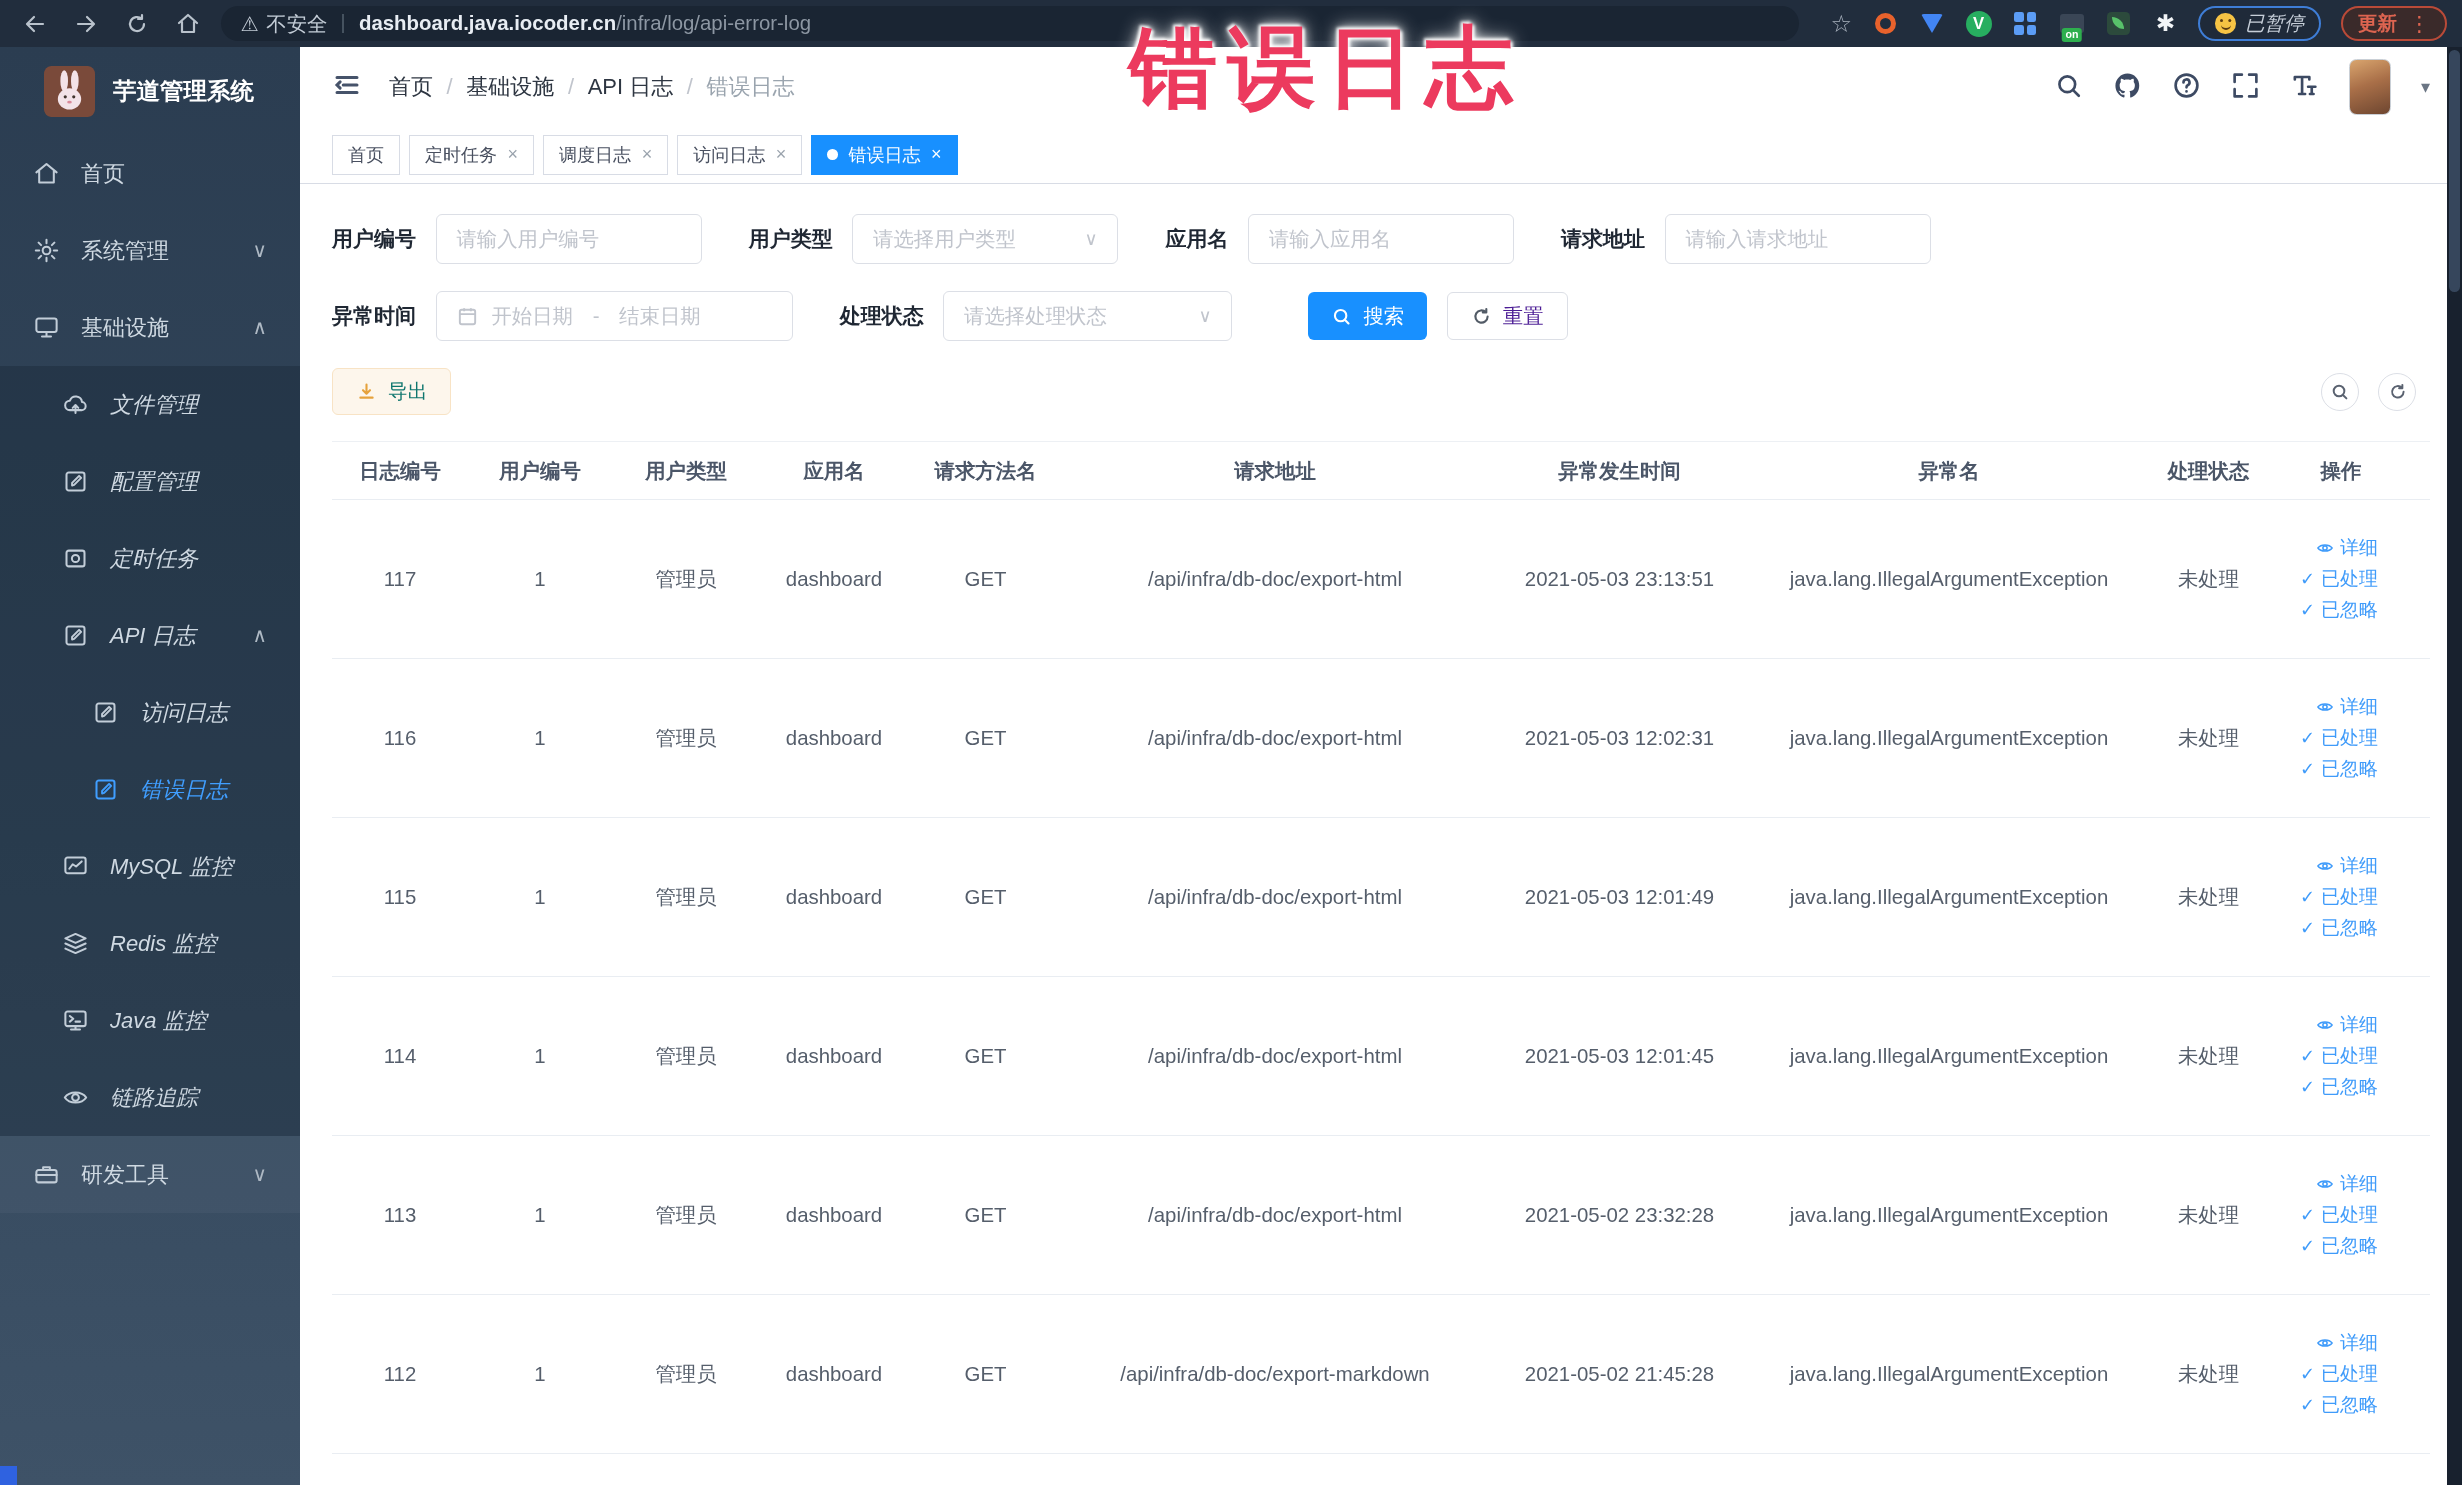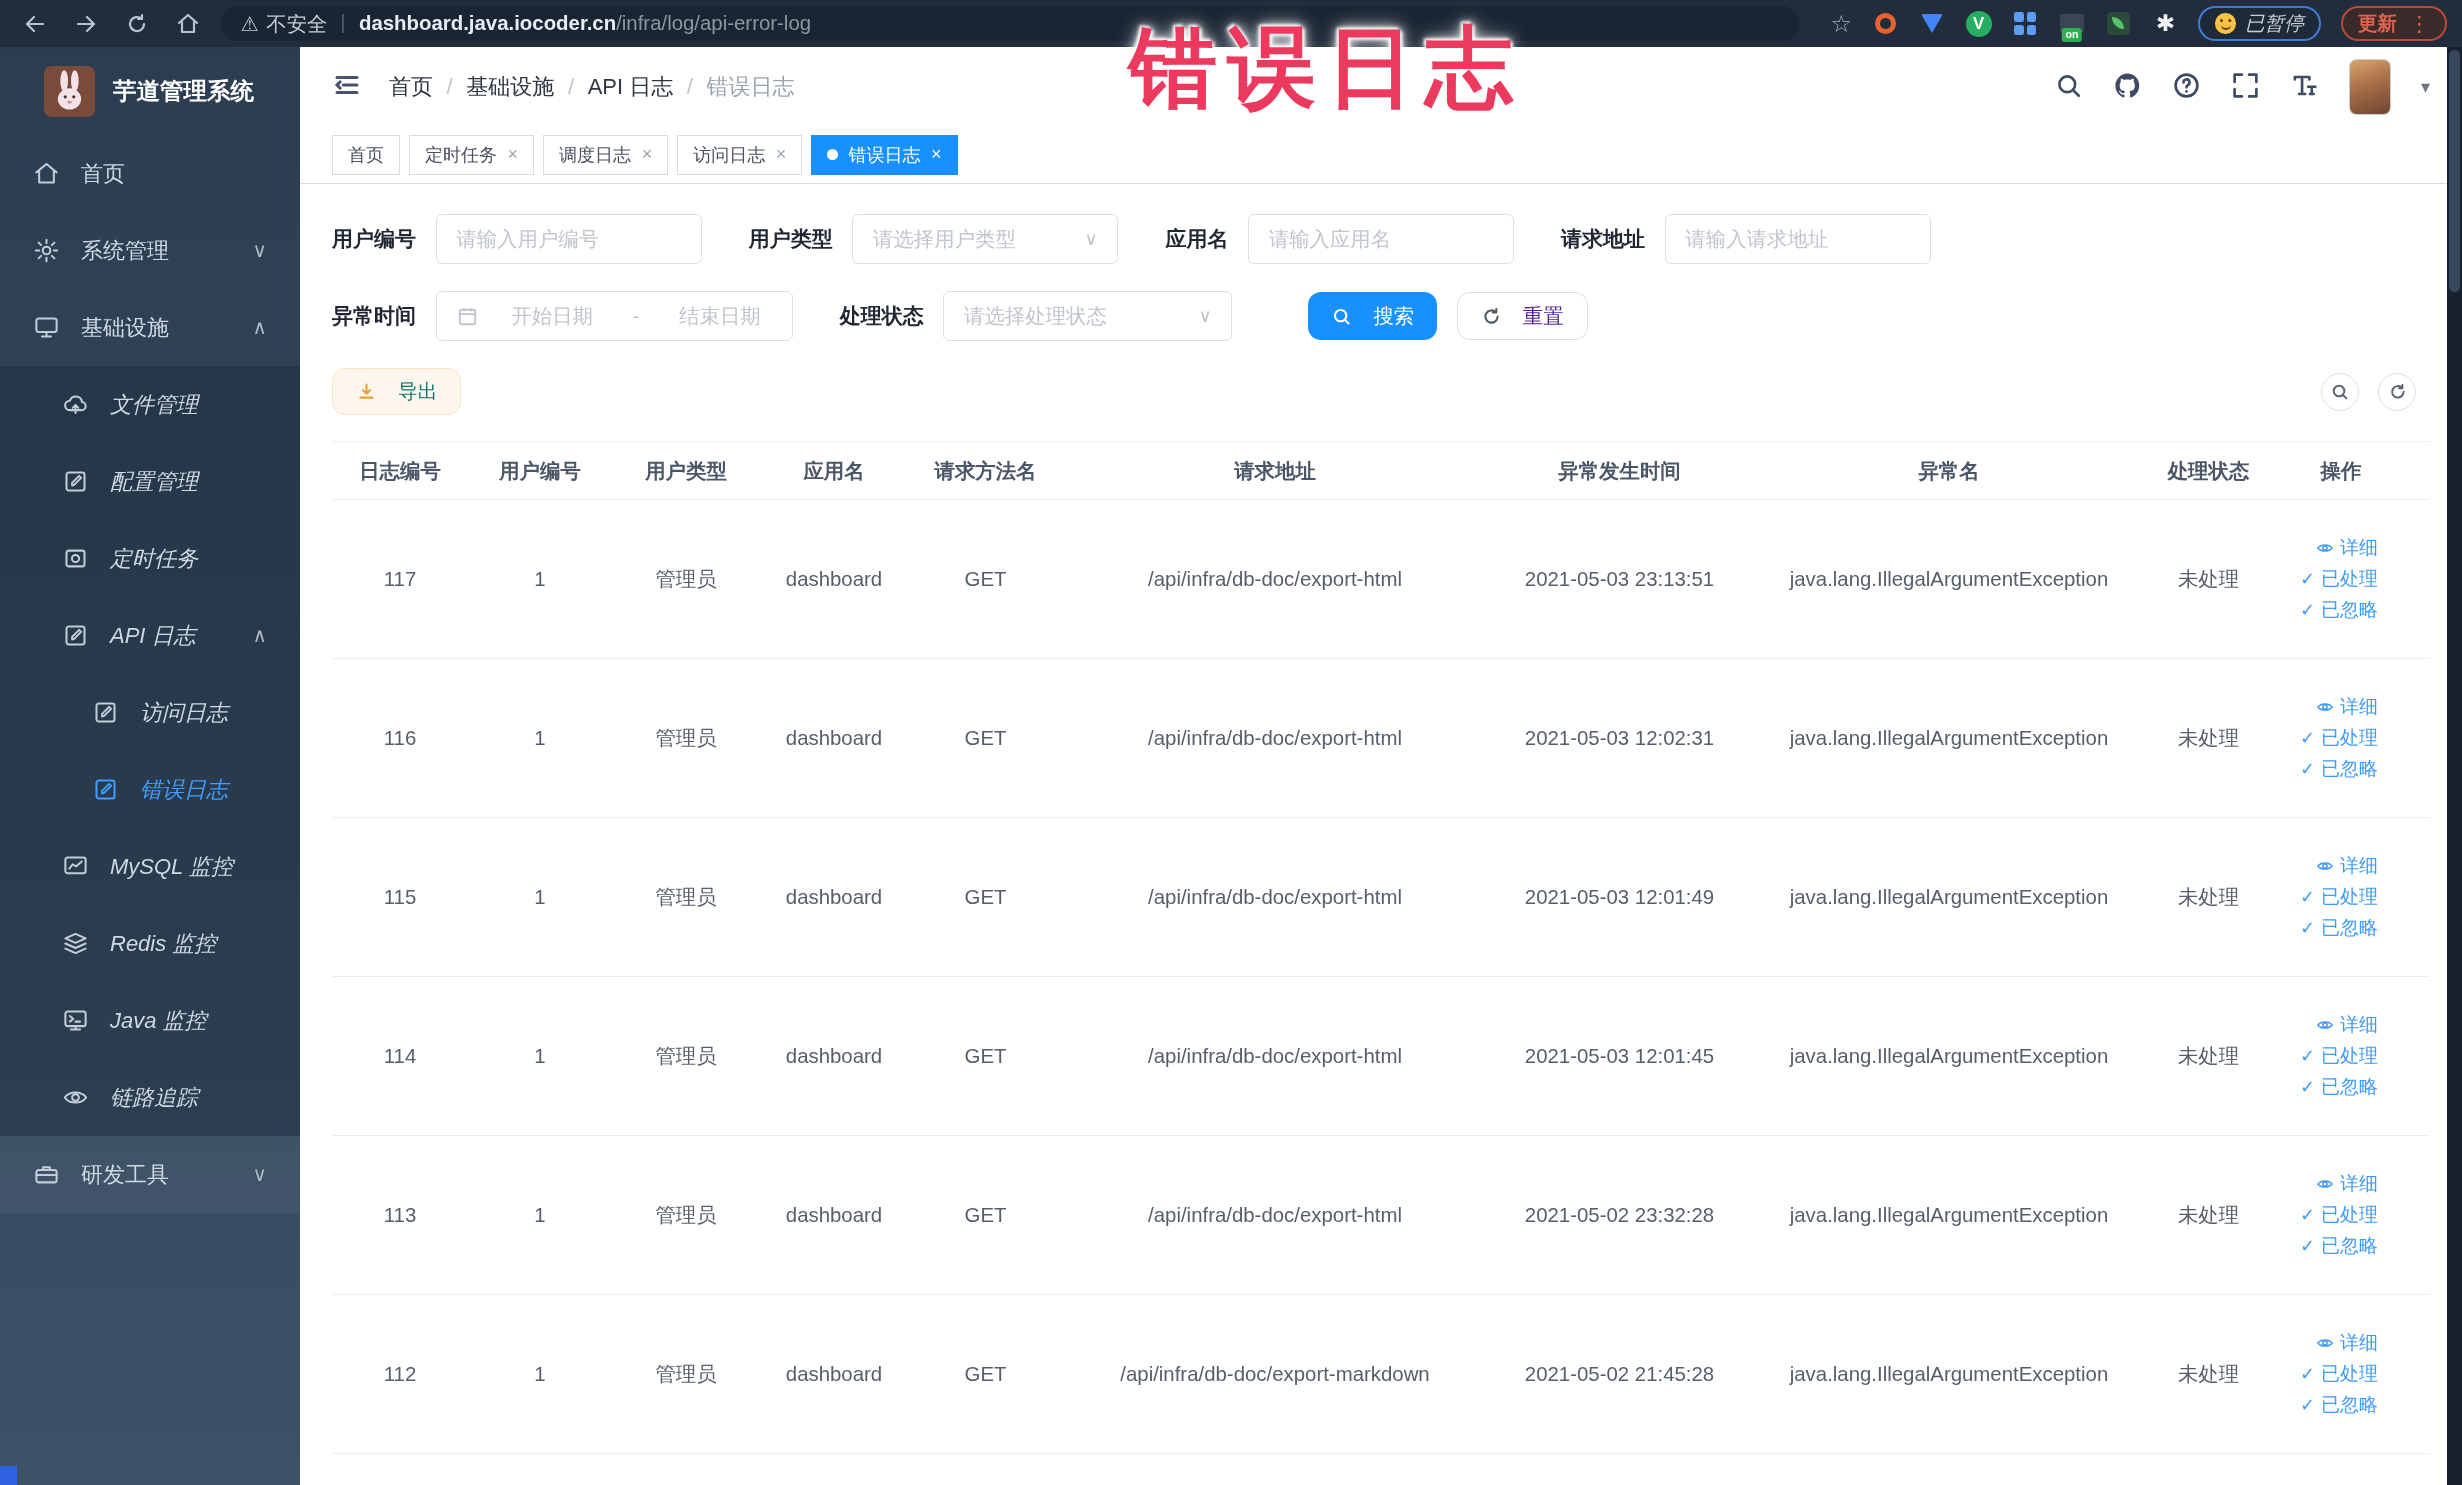--- a/index.html
+++ b/index.html
@@ -81,24 +81,24 @@
   
   .content { flex:1; padding:30px 32px 0 32px; background:#fff; }
   .frow { display:flex; align-items:center; margin-bottom:27px; }
   .fgroup { display:flex; align-items:center; margin-right:47px; }
   .flabel { font-size:21px; font-weight:600; color:#1f2733; margin-right:19.7px; white-space:nowrap; }
   .inp { height:50px; border:1.5px solid #dcdfe6; border-radius:6px; background:#fff; font-size:20.4px; color:#606266; padding:0 19.7px; outline:none; font-family:inherit; }
   .inp::placeholder { color:#c0c4cc; }
   .txt { width:266px; }
   .sel { display:flex; align-items:center; justify-content:space-between; color:#c0c4cc; cursor:pointer; }
   .sel .chev { color:#c0c4cc; font-size:18px; margin-left:12px; }
-  .range { width:357px; display:flex; align-items:center; color:#c0c4cc; cursor:pointer;gap:20px; }
+  .range { width:357px; display:flex; align-items:center; color:#c0c4cc; cursor:pointer; }
   .range svg { width:23px; height:23px; stroke:#c0c4cc; stroke-width:2; fill:none; margin-right:12px; flex:none; }
   .range .rsep { margin:0 19.7px; color:#c0c4cc; }
-  .btn { height:48px; border-radius:13px; font-size:20.4px; display:inline-flex; align-items:center; gap:21px; padding:0 23px; cursor:pointer; border:none; font-family:inherit; }
+  .btn { height:48px; border-radius:6px; font-size:20.4px; display:inline-flex; align-items:center; gap:11px; padding:0 23px; cursor:pointer; border:none; font-family:inherit; }
   .btn svg { width:21px; height:21px; stroke-width:2.4; fill:none; stroke-linecap:round; stroke-linejoin:round; }
   .btn.primary { background:#1890ff; color:#fff; margin-left:29px; }
   .btn.primary svg { stroke:#fff; }
   .btn.plain { background:#fff; border:1.5px solid #dcdfe6; color:#4c1d95; margin-left:19.7px; }
   .btn.plain svg { stroke:#525b66; }
   .toolrow { display:flex; align-items:center; justify-content:space-between; margin:7.6px 0 26px 0; }
   .btn.export { background:#fdf6ec; border:1.5px solid #f8e3c5; color:#0f766e; height:47px; font-size:19.7px; }
   .btn.export svg { stroke:#e6a23c; }
   .circles { display:flex; gap:19.7px; padding-right:13.6px; }
   .cbtn { width:38px; height:38px; border-radius:50%; border:1.5px solid #dcdfe6; background:#fff; display:flex; align-items:center; justify-content:center; cursor:pointer; }

